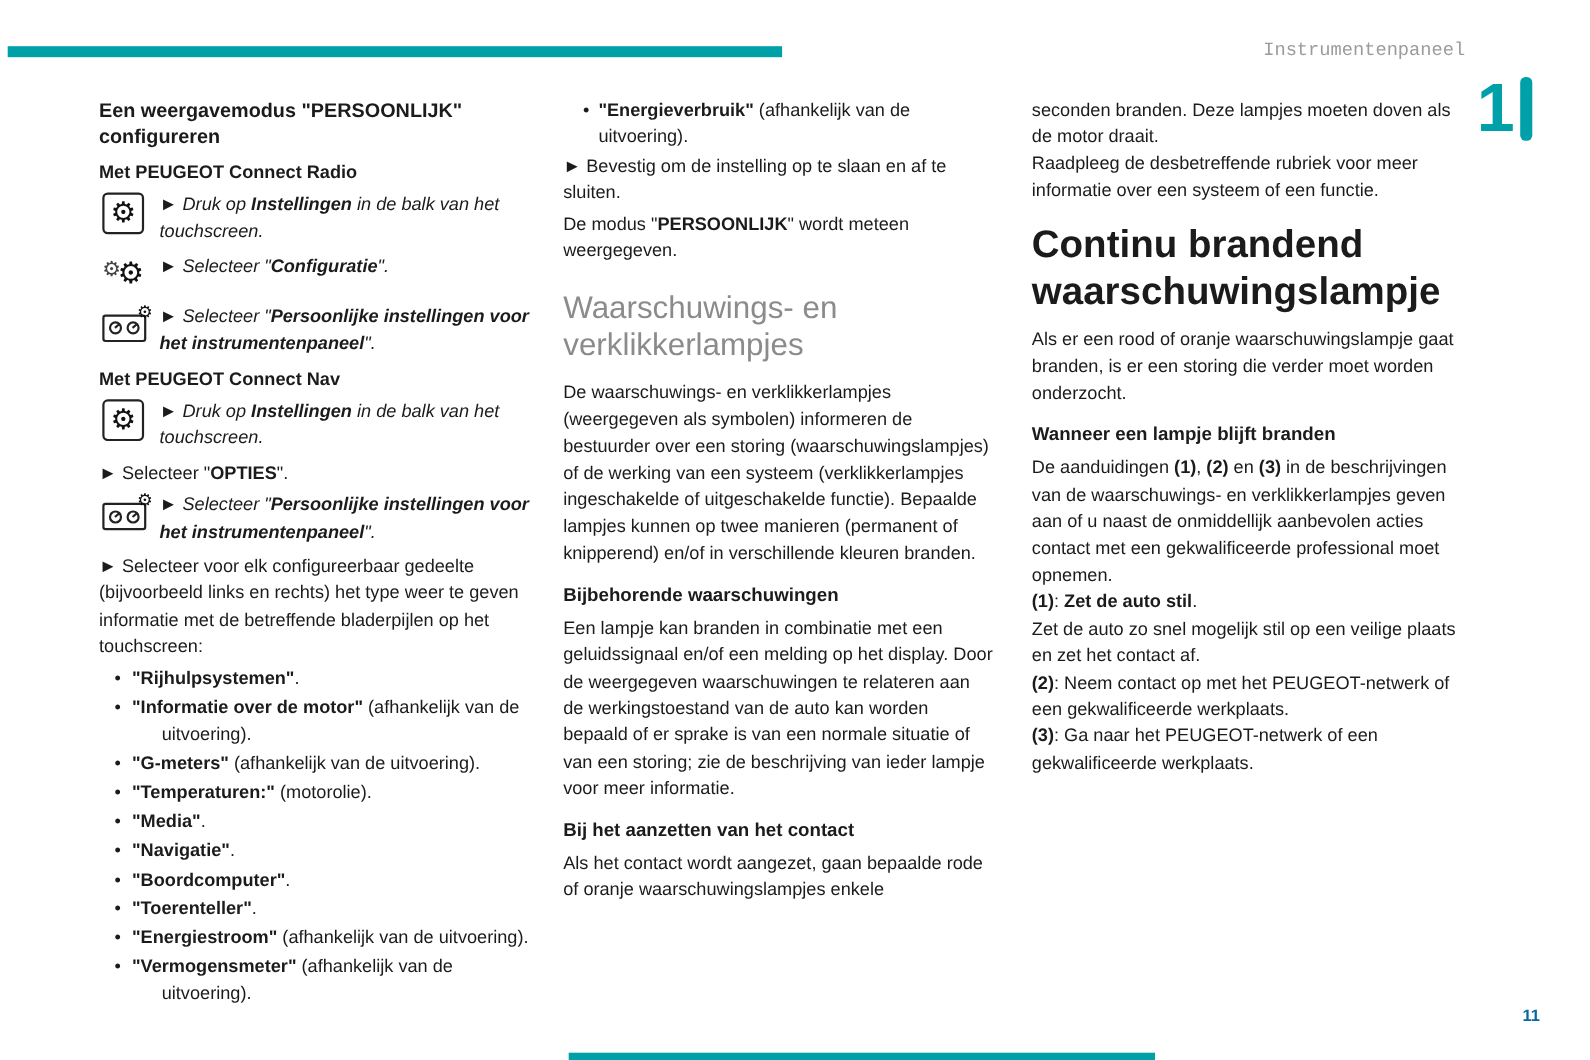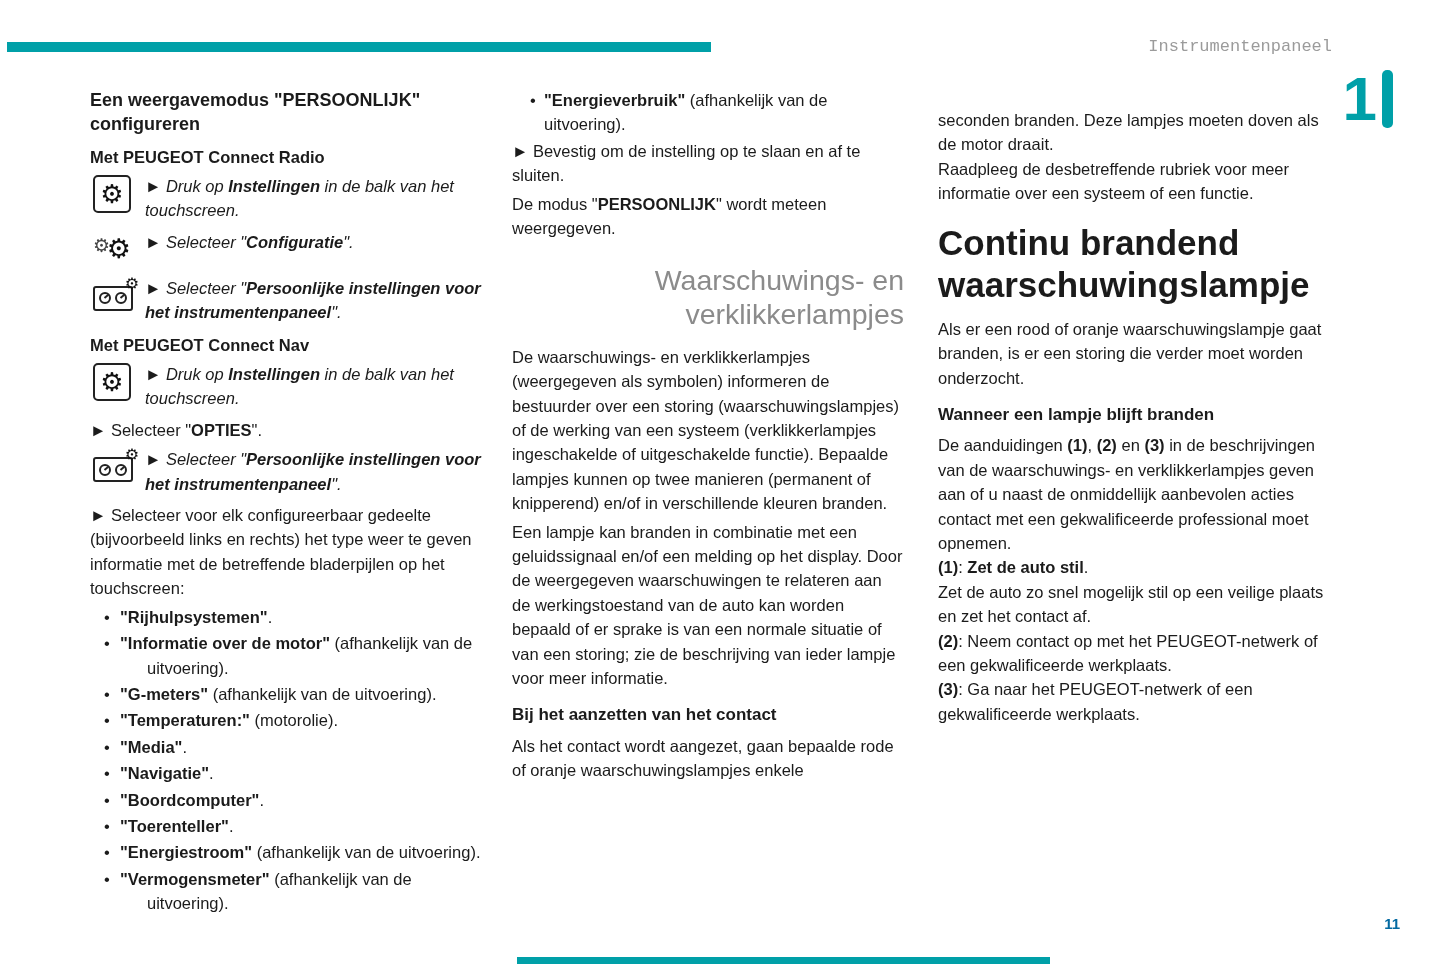--- a/index.html
+++ b/index.html
@@ -20,25 +20,25 @@
   .header-label { position: absolute; top: 37px; right: 113px; font-size: 17px; color: var(--gray-label); font-family: Liberation Mono, monospace; }
   .chapter-tab { position: absolute; top: 70px; right: 52px; display: flex; align-items: center; gap: 5px; }
   .chapter-num { color: var(--teal); font-size: 62px; font-weight: bold; line-height: 0.9; }
   .chapter-bar { width: 11px; height: 58px; background: var(--teal); border-radius: 5px; }
   .page-number { position: absolute; right: 45px; bottom: 32px; font-size: 15px; font-weight: bold; color: #0369a1; }
 
   
   .col { position: absolute; top: 88px; font-size: 16.5px; line-height: 1.48; }
   #col1 { left: 90px;  width: 394px; }
   #col2 { left: 512px; width: 392px; }
-  #col3 { left: 938px; width: 394px; margin-top: 20px; }
+  #col3 { left: 938px; width: 394px; }
 
   .h-title { font-size: 18px; font-weight: bold; line-height: 1.35; margin-bottom: 8px; }
   .h-connect { font-weight: bold; font-size: 16.5px; margin: 8px 0 4px; }
-  .h-big-gray { font-size: 28.5px; color: var(--gray-head); line-height: 1.18; margin: 24px 0 13px; font-weight: normal; text-align: right; }
+  .h-big-gray { font-size: 28.5px; color: var(--gray-head); line-height: 1.18; margin: 24px 0 13px; font-weight: normal; }
   .h-big-black { font-size: 35px; font-weight: bold; line-height: 1.22; margin: 16px 0 10px; }
   .h-bold { font-weight: bold; font-size: 17px; margin: 12px 0 6px; }
   p.para { margin: 0 0 4px; }
   p.tight { margin: 0; }
 
   
   .step { display: flex; margin: 5px 0 7px; align-items: flex-start; }
   .icon-cell { flex: 0 0 55px; display: flex; justify-content: flex-start; padding-left: 3px; padding-top: 1px; }
   .step .txt { flex: 1; font-style: italic; }
 
@@ -193,20 +193,21 @@
         <span class="dot"></span>
         <span class="txt"><span class="b">"Energieverbruik"</span><span> (afhankelijk van de uitvoering).</span></span>
       </div>
     <p class="para">► Bevestig om de instelling op te slaan en af te sluiten.</p>
     <p class="para"><span>De modus "</span><span class="b">PERSOONLIJK</span><span>" wordt meteen weergegeven.</span></p>
 
     <h2 class="h-big-gray">Waarschuwings- en verklikkerlampjes</h2>
 
     <p class="para">De waarschuwings- en verklikkerlampjes (weergegeven als symbolen) informeren de bestuurder over een storing (waarschuwingslampjes) of de werking van een systeem (verklikkerlampjes ingeschakelde of uitgeschakelde functie). Bepaalde lampjes kunnen op twee manieren (permanent of knipperend) en/of in verschillende kleuren branden.</p>
 
+    <div class="h-bold">Bijbehorende waarschuwingen</div>
     <p class="para">Een lampje kan branden in combinatie met een geluidssignaal en/of een melding op het display. Door de weergegeven waarschuwingen te relateren aan de werkingstoestand van de auto kan worden bepaald of er sprake is van een normale situatie of van een storing; zie de beschrijving van ieder lampje voor meer informatie.</p>
 
     <div class="h-bold">Bij het aanzetten van het contact</div>
     <p class="para">Als het contact wordt aangezet, gaan bepaalde rode of oranje waarschuwingslampjes enkele</p>
   </div>
 
   <div class="col" id="col3">
     <p class="tight">seconden branden. Deze lampjes moeten doven als de motor draait.</p>
     <p class="tight">Raadpleeg de desbetreffende rubriek voor meer informatie over een systeem of een functie.</p>
 

